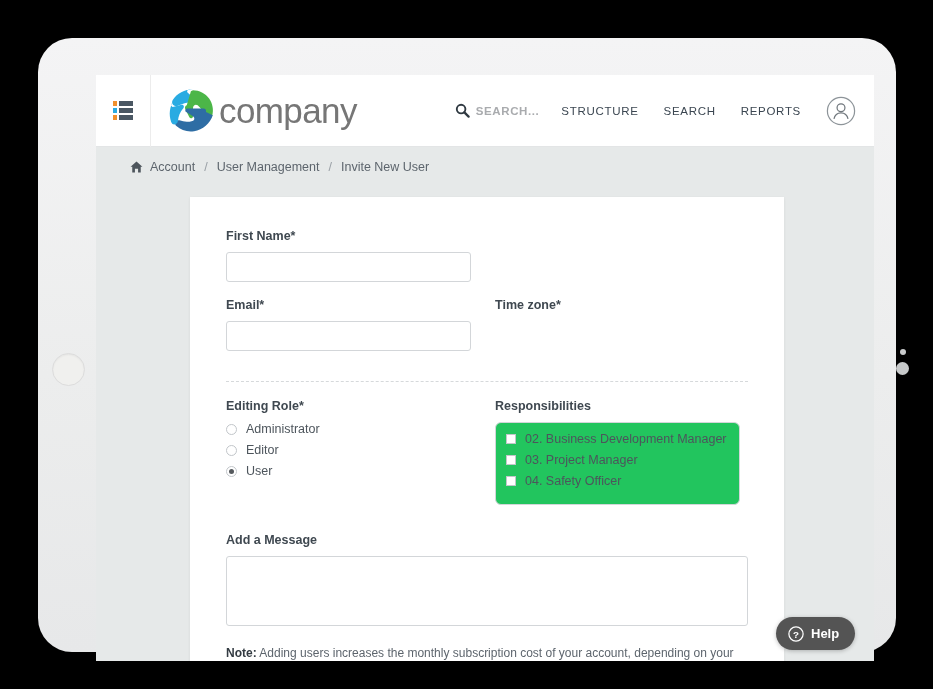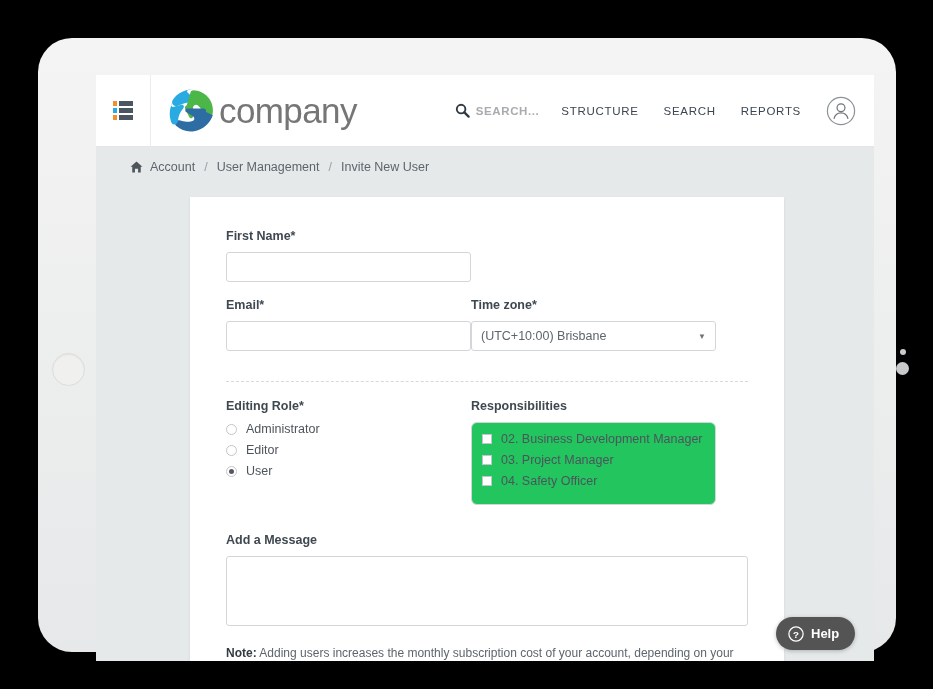--- a/index.html
+++ b/index.html
@@ -129,21 +129,21 @@
   #card {
     position: absolute;
     left: 94px; top: 122px;
     width: 594px;
     min-height: 470px;
     background: #ffffff;
     box-shadow: 0 1px 3px rgba(0,0,0,.07);
     padding: 32px 36px 0 36px;
   }
 
-  .row { display: flex; }
+  .row { display: flex; gap: 24px; }
   .field { width: 245px; margin-bottom: 16px; }
   .field.wide { width: 100%; }
   .flabel {
     display: block;
     font-size: 12.5px;
     font-weight: bold;
     color: #3f4850;
     margin-bottom: 9px;
   }
   .tinput {
@@ -346,24 +346,20 @@
       </div>
     </div>
 
     <div class="row">
       <div class="field">
         <label class="flabel">Email*</label>
         <input class="tinput" type="text" placeholder="" style="">
       </div>
       <div class="field">
         <label class="flabel">Time zone*</label>
-        <div class="tselect">
-          <span>(UTC+10:00) Brisbane</span>
-          <span class="caret">▼</span>
-        </div>
       </div>
     </div>
 
     <div id="divider"></div>
 
     <div class="row">
 
       <div class="field">
         <label class="flabel">Editing Role*</label>
         <div class="radio-line">

